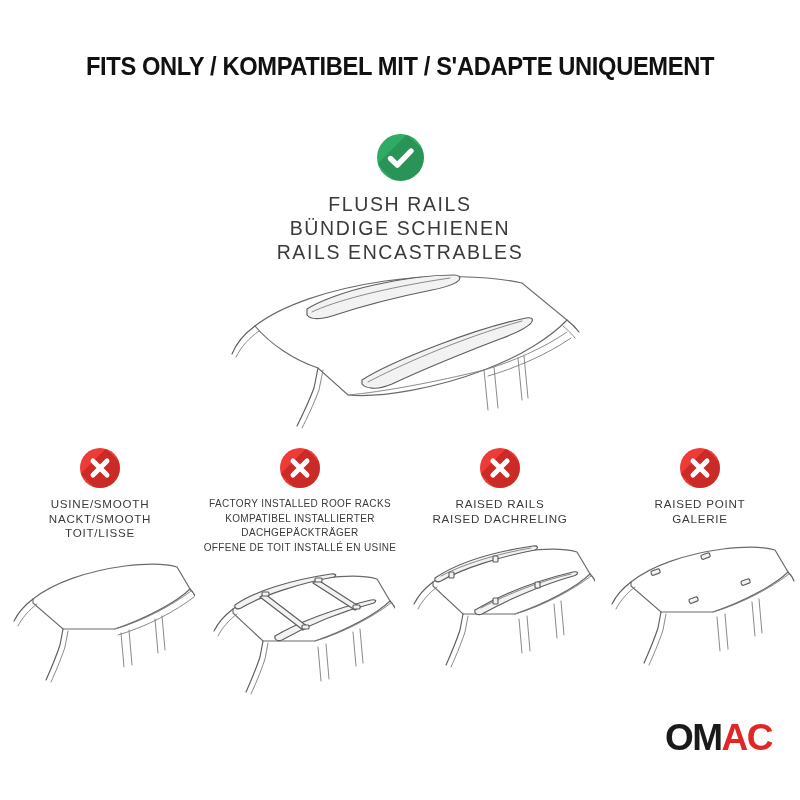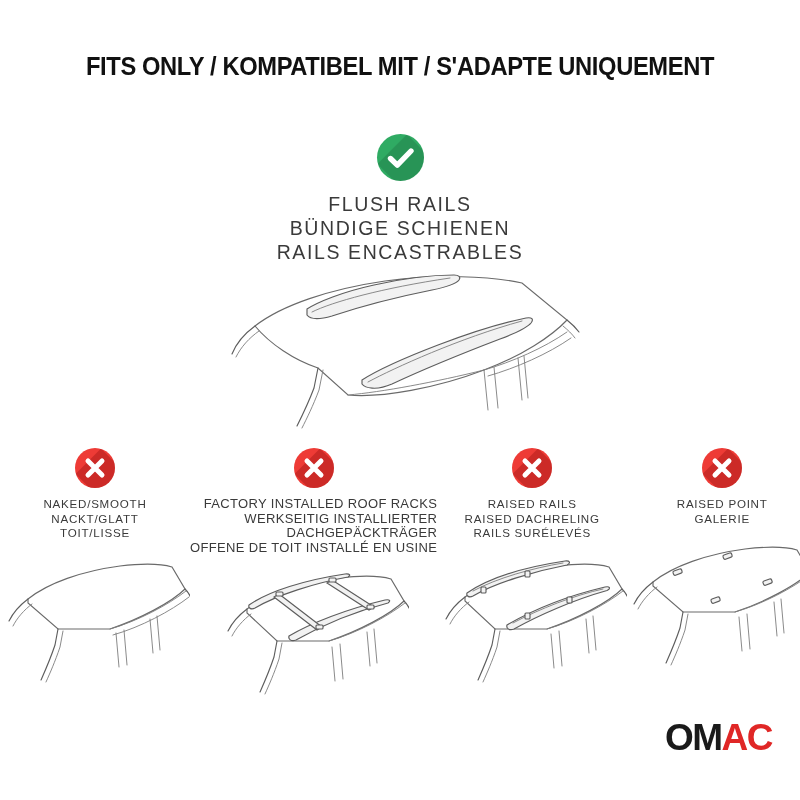--- a/index.html
+++ b/index.html
@@ -100,21 +100,21 @@
   .col .badge .long-shadow { width: 36px; height: 36px; }
 
   .col-text {
     margin-top: 9px;
     font-size: 11.6px;
     line-height: 14.6px;
     color: #3a3a3a;
     letter-spacing: 0.75px;
     white-space: nowrap;
   }
-  .col-text.tight { font-size: 13px; letter-spacing: 0.35px; text-align: right; }
+  .col-text.tight { font-size: 10px; letter-spacing: 0.35px; }
 
   .col-art {
     margin-top: 6px;
     height: 150px;
     width: 100%;
   }
   .col-art svg { display: block; margin: 0 auto; }
 
   
   .logo {
@@ -194,22 +194,22 @@
 <div class="cols">
 
   <div class="col">
     <div class="badge bad">
       <div class="long-shadow"></div>
       <svg width="40" height="40" viewBox="0 0 40 40" aria-hidden="true">
         <path d="M13 13 L27 27 M27 13 L13 27" fill="none" stroke="#ffffff" stroke-width="5" stroke-linecap="round"></path>
       </svg>
     </div>
     <div class="col-text">
-      <div>NAKED/SMOOTH</div>
-      <div>NACKT/GLATT</div>
+      <div>USINE/SMOOTH</div>
+      <div>NACKT/SMOOTH</div>
       <div>TOIT/LISSE</div>
     </div>
     <div class="col-art">
       <svg width="190" height="150" viewBox="0 0 190 150">
         <path class="roof-fill" d="M28 52 C48 36 82 24 120 19 C145 16 162 17 172 20
                                    L185 42 C172 55 140 72 110 82 L58 82 L28 56 Z"></path>
         <path class="line-art" d="M28 52 C20 58 13 66 9 74"></path>
         <path class="line-art-thin" d="M32 57 C24 63 17 71 13 79"></path>
         <path class="line-art" d="M58 82 L55 98 C50 113 45 124 41 133"></path>
         <path class="line-art-thin" d="M63 84 L60 100 C55 115 50 126 46 135"></path>
@@ -226,21 +226,21 @@
 
   <div class="col">
     <div class="badge bad">
       <div class="long-shadow"></div>
       <svg width="40" height="40" viewBox="0 0 40 40" aria-hidden="true">
         <path d="M13 13 L27 27 M27 13 L13 27" fill="none" stroke="#ffffff" stroke-width="5" stroke-linecap="round"></path>
       </svg>
     </div>
     <div class="col-text tight">
       <div>FACTORY INSTALLED ROOF RACKS</div>
-      <div>WERKSEITIG INSTALLIERTER</div>
+      <div>KOMPATIBEL INSTALLIERTER</div>
       <div>DACHGEPÄCKTRÄGER</div>
       <div>OFFENE DE TOIT INSTALLÉ EN USINE</div>
     </div>
     <div class="col-art">
       <svg width="190" height="150" viewBox="0 0 190 150">
         <path class="roof-fill" d="M28 48 C48 33 82 22 120 17 C145 14 162 15 172 18
                                    L185 40 C172 53 140 70 110 80 L58 80 L28 52 Z"></path>
         <path class="line-art" d="M28 48 C20 54 13 62 9 70"></path>
         <path class="line-art-thin" d="M32 53 C24 59 17 67 13 75"></path>
         <path class="line-art" d="M58 80 L55 96 C50 111 45 122 41 131"></path>
@@ -271,21 +271,20 @@
   <div class="col">
     <div class="badge bad">
       <div class="long-shadow"></div>
       <svg width="40" height="40" viewBox="0 0 40 40" aria-hidden="true">
         <path d="M13 13 L27 27 M27 13 L13 27" fill="none" stroke="#ffffff" stroke-width="5" stroke-linecap="round"></path>
       </svg>
     </div>
     <div class="col-text">
       <div>RAISED RAILS</div>
       <div>RAISED DACHRELING</div>
-      <div>RAILS SURÉLEVÉS</div>
     </div>
     <div class="col-art">
       <svg width="190" height="150" viewBox="0 0 190 150">
         <path class="roof-fill" d="M28 50 C48 35 82 24 120 19 C145 16 162 17 172 20
                                    L185 42 C172 55 140 72 110 82 L58 82 L28 54 Z"></path>
         <path class="line-art" d="M28 50 C20 56 13 64 9 72"></path>
         <path class="line-art-thin" d="M32 55 C24 61 17 69 13 77"></path>
         <path class="line-art" d="M58 82 L55 98 C50 113 45 124 41 133"></path>
         <path class="line-art-thin" d="M63 84 L60 100 C55 115 50 126 46 135"></path>
         <path class="line-art" d="M185 42 C188 45 190 48 191 51"></path>

